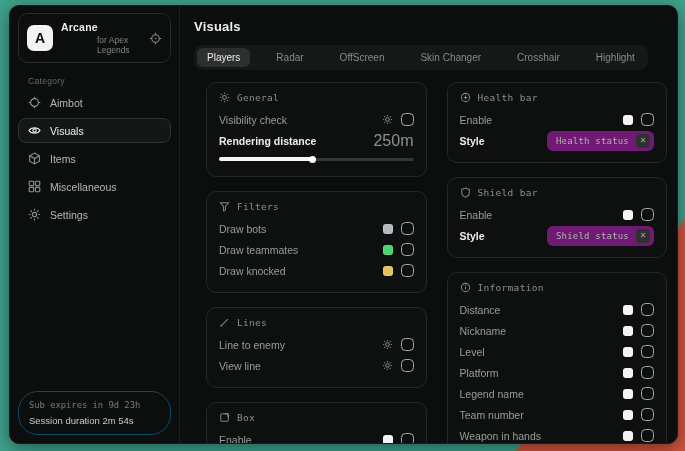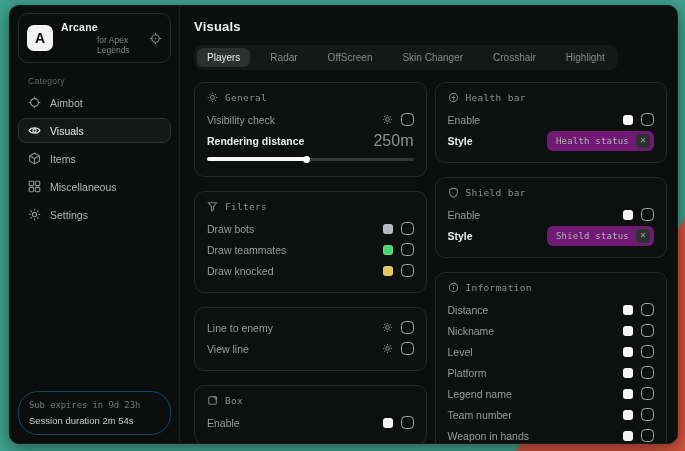--- a/index.html
+++ b/index.html
@@ -29,26 +29,26 @@
   .nav-item .nicon { color:#8b918b; display:flex; }
   .nav-item.active { border-color:#2f3331; background:linear-gradient(90deg,#15181 6,#1a1d1b); background-color:#141716; color:#f0f2f0; }
   .nav-item.active .nicon { color:#e6e8e6; }
   .side-spacer { flex:1; }
   .side-footer { border:1px solid #0c4a6e; border-radius:20px; padding:8px 10px; }
   .foot-line1 { font-family:"DejaVu Sans Mono", monospace; color:#767c76; font-size:8.8px; }
   .foot-line2 { color:#c7ccc7; font-size:9.5px; margin-top:5px; }
   
   .main { flex:1; padding:13px 10px 0 14px; display:flex; flex-direction:column; overflow:hidden; }
   .page-title { color:#eff1ef; font-size:13px; font-weight:bold; letter-spacing:.2px; }
-  .tabbar { margin-top:11px; align-self:flex-start; display:flex; align-items:center; background:#151817; border-radius:8px; padding:3px; gap:10px; }
+  .tabbar { margin-top:11px; align-self:flex-start; display:flex; align-items:center; background:#151817; border-radius:8px; padding:3px; gap:16px; }
   .tab { font-size:10px; color:#868c87; padding:4px 10px; border-radius:6px; cursor:pointer; white-space:nowrap; }
   .tab.active { background:#2d302e; color:#eef0ee; }
   .content { margin-top:12px; flex:1; display:grid; grid-template-columns:1fr 1fr; gap:8px; overflow:hidden; }
   .col { display:flex; flex-direction:column; gap:14px; min-width:0; }
-  .card { border:1px solid #242827; border-radius:10px; padding:9px 12px 11px 12px; background:#0e100f; }
+  .card { border:1px solid #242827; border-radius:10px; padding:9px 12px 11px 12px; background:#0e100f;margin-left:12px; }
   .card-title { display:flex; align-items:center; gap:7px; color:#8a908b; font-family:"DejaVu Sans Mono", monospace; font-size:9.5px; letter-spacing:.3px; margin-bottom:6px; }
   .card-title .cicon { display:flex; color:#7d837e; }
   .row { display:flex; align-items:center; justify-content:space-between; height:21px; }
   .row-label { color:#979d98; font-size:10.5px; }
   .row-label.bright { color:#eceeec; font-weight:bold; }
   .ctrls { display:flex; align-items:center; gap:8px; }
   .checkbox { width:13px; height:13px; border:1.5px solid #a7aca7; border-radius:4.5px; background:transparent; cursor:pointer; }
   .swatch { width:10px; height:10px; border-radius:3px; box-shadow:inset 0 0 0 1px rgba(255,255,255,.14); cursor:pointer; }
   .mini-gear { color:#7d837e; display:flex; cursor:pointer; }
   .value { color:#8a908b; font-size:16px; }
@@ -219,20 +219,29 @@
           <div class="row">
             <span class="row-label">Draw knocked</span>
             <span class="ctrls">
               <span class="swatch" style="background: rgb(229, 195, 90);"></span>
               <span class="checkbox"></span>
             </span>
           </div>
         </div>
 
         <div class="card">
+          <div class="card-title">
+            <span class="cicon">
+              <svg width="11" height="11" viewBox="0 0 16 16" fill="none" stroke="currentColor" stroke-width="1.5">
+                  <path d="M3 13 13 3"></path>
+                  <circle cx="3.2" cy="12.8" r="1.4" fill="currentColor" stroke="none"></circle>
+                </svg>
+            </span>
+            <span>Lines</span>
+          </div>
           <div class="row">
             <span class="row-label">Line to enemy</span>
             <span class="ctrls">
               <span class="mini-gear">
                 <svg width="11" height="11" viewBox="0 0 16 16" fill="none" stroke="currentColor" stroke-width="1.6">
                     <circle cx="8" cy="8" r="2.6"></circle>
                     <path d="M8 1.5v1.8M8 12.7v1.8M1.5 8h1.8M12.7 8h1.8M3.4 3.4l1.3 1.3M11.3 11.3l1.3 1.3M12.6 3.4l-1.3 1.3M4.7 11.3l-1.3 1.3"></path>
                   </svg>
               </span>
               <span class="checkbox"></span>

